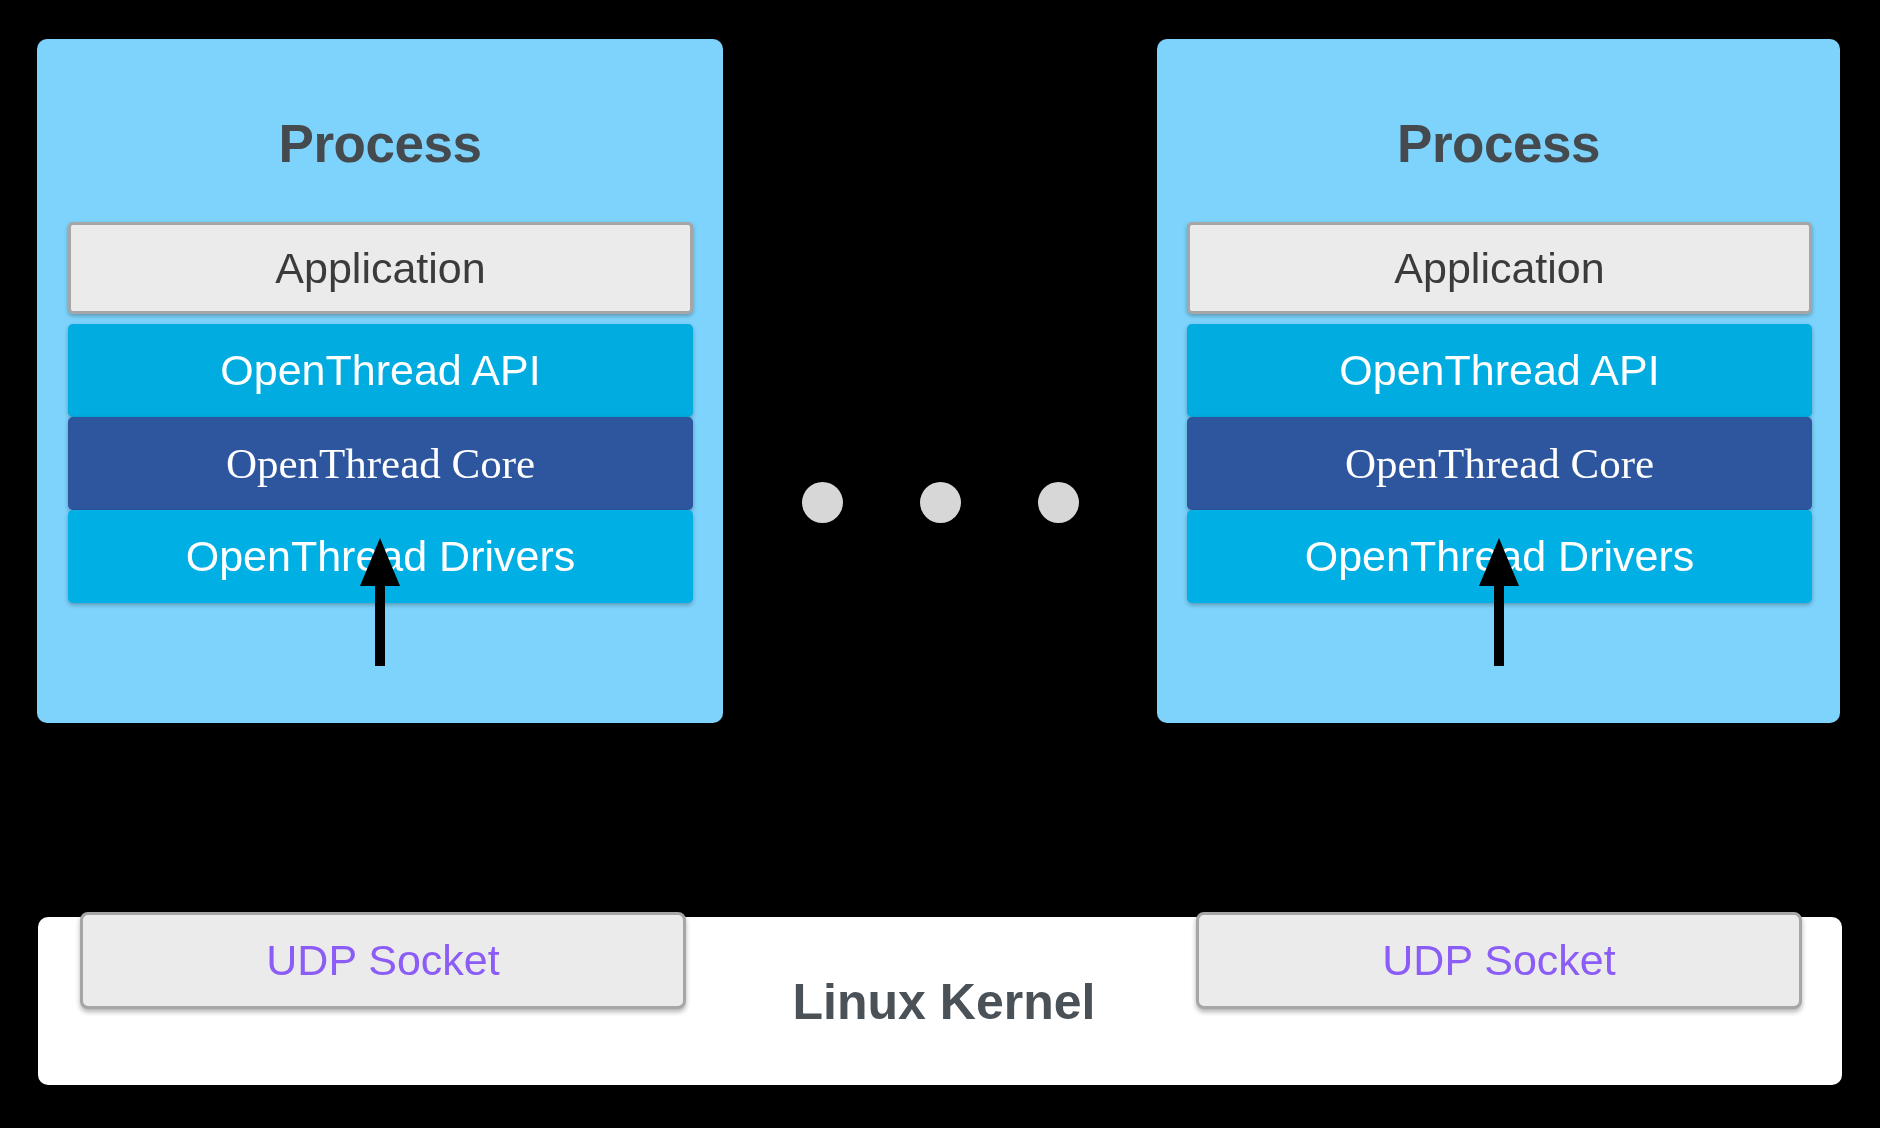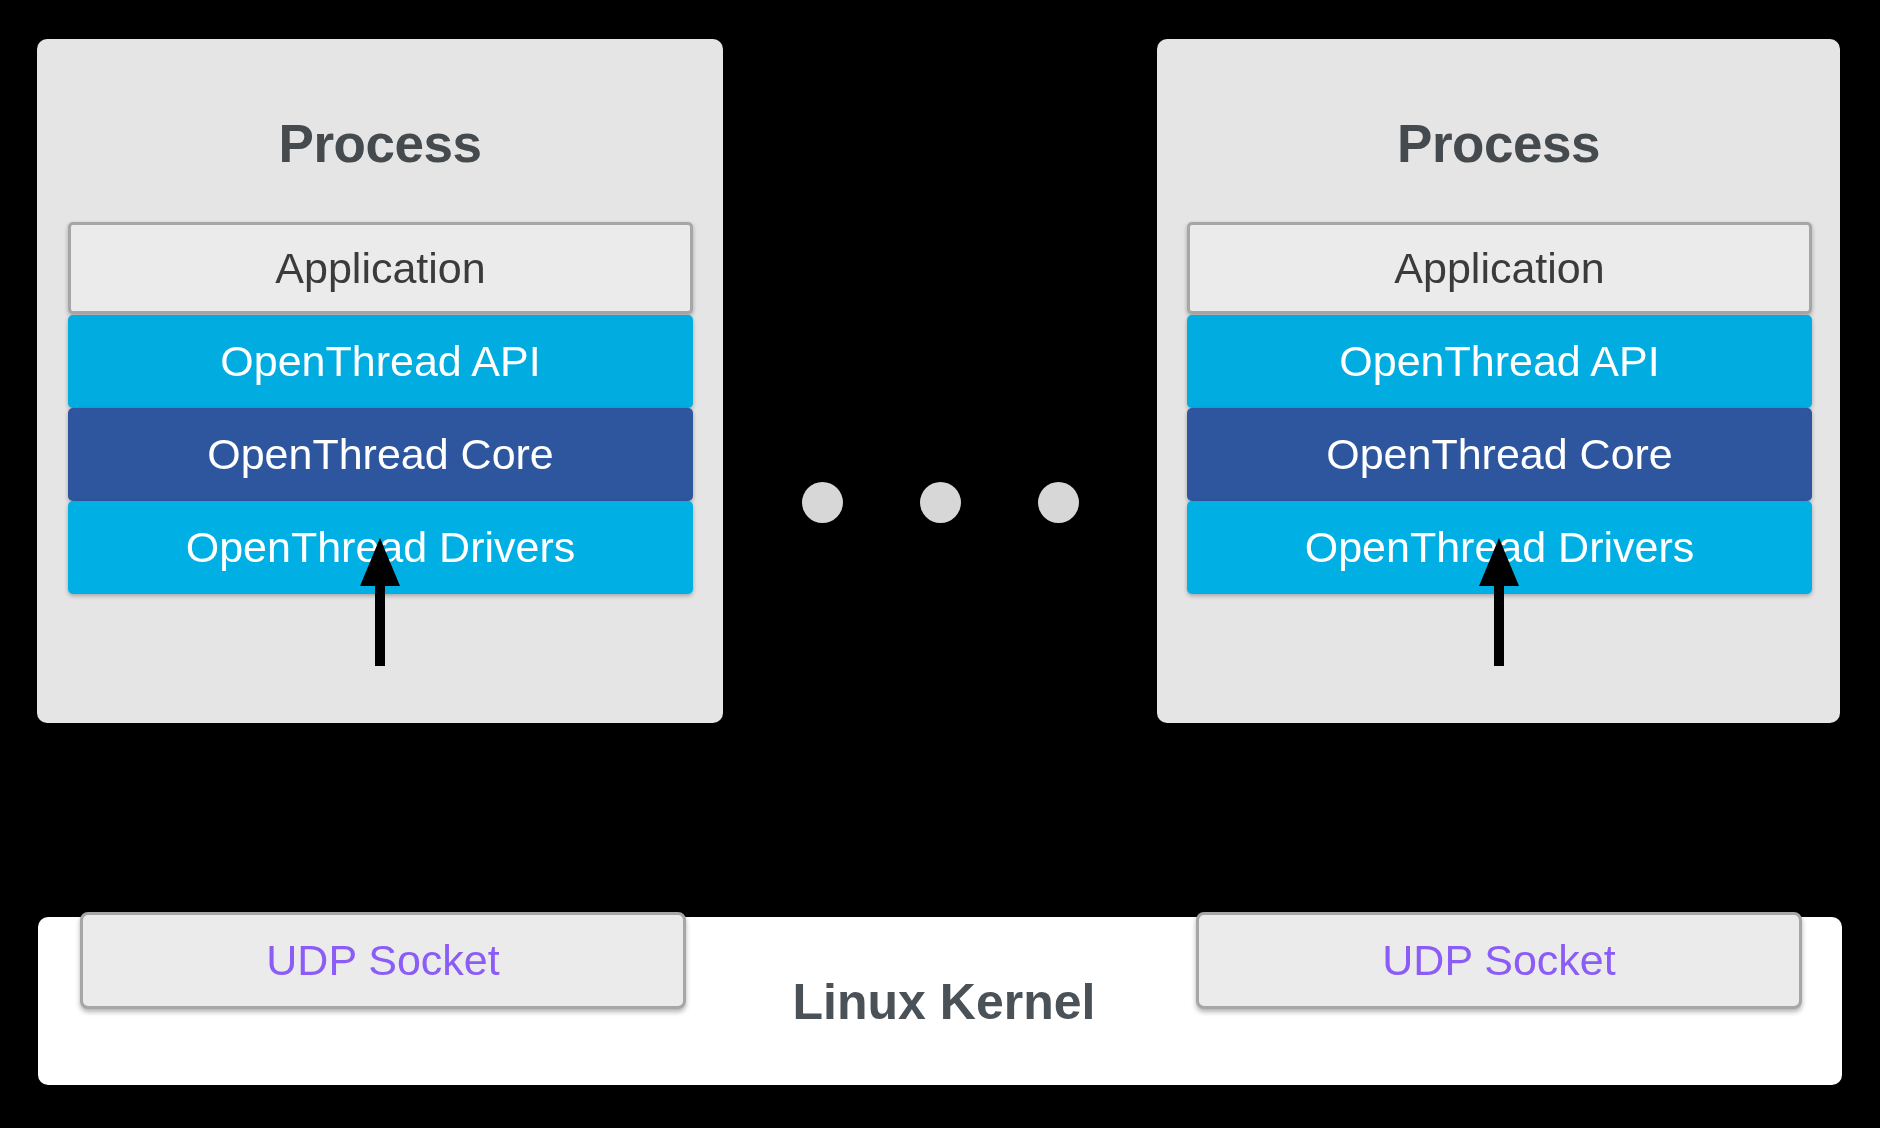--- a/index.html
+++ b/index.html
@@ -18,21 +18,21 @@
   .stage {
     position: absolute;
     left: 0; top: 0;
     width: 1880px;
     height: 1128px;
   }
 
   
   .process-card {
     position: absolute;
-    background: #e5e5e5;
+    background: #7dd3fc;
     border-radius: 10px;
     box-sizing: border-box;
   }
   .process-card.left  { left: 37px;   top: 39px; width: 686px; height: 684px; }
   .process-card.right { left: 1157px; top: 39px; width: 683px; height: 684px; }
 
   .process-title {
     position: absolute;
     left: 0;
     top: 78px;
@@ -69,25 +69,26 @@
   .layer.app {
     background: #ebebeb;
     border: 3px solid #a6a6a6;
     color: #3b3b3b;
     height: 92px;
     text-align: right;
   }
   .layer.api {
     background: #00ace0;
     color: #ffffff;
-    margin-top: 1px;
+    margin-top: 10px;
   }
   .layer.core {
     background: #2d569f;
     color: #ffffff;
+    font-family: Liberation Serif, serif;
   }
   .layer.drivers {
     background: #00b0e4;
     color: #ffffff;
   }
 
   
   .arrow {
     position: absolute;
     left: 50%;

